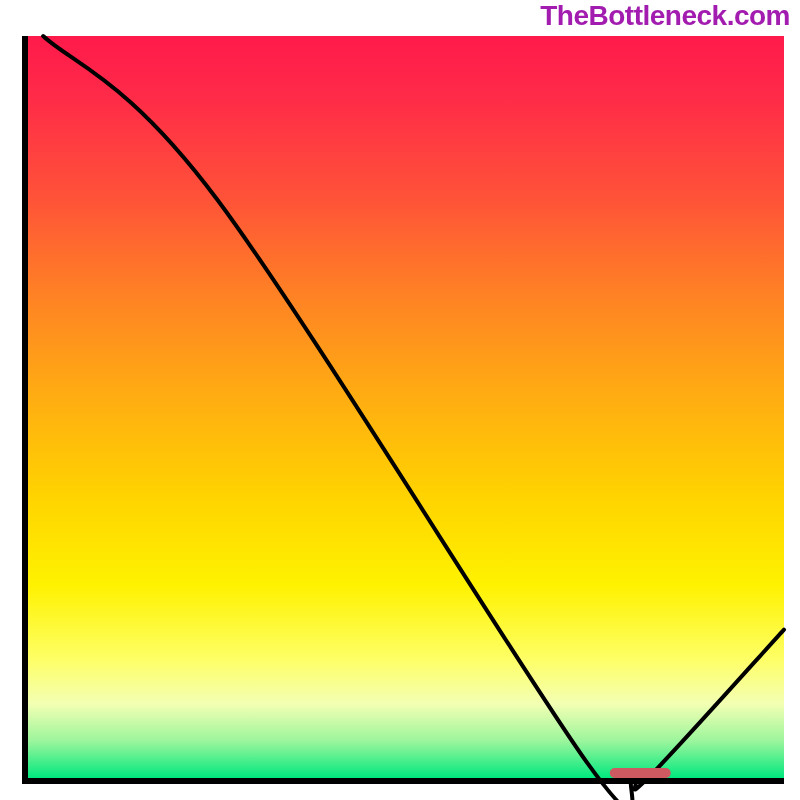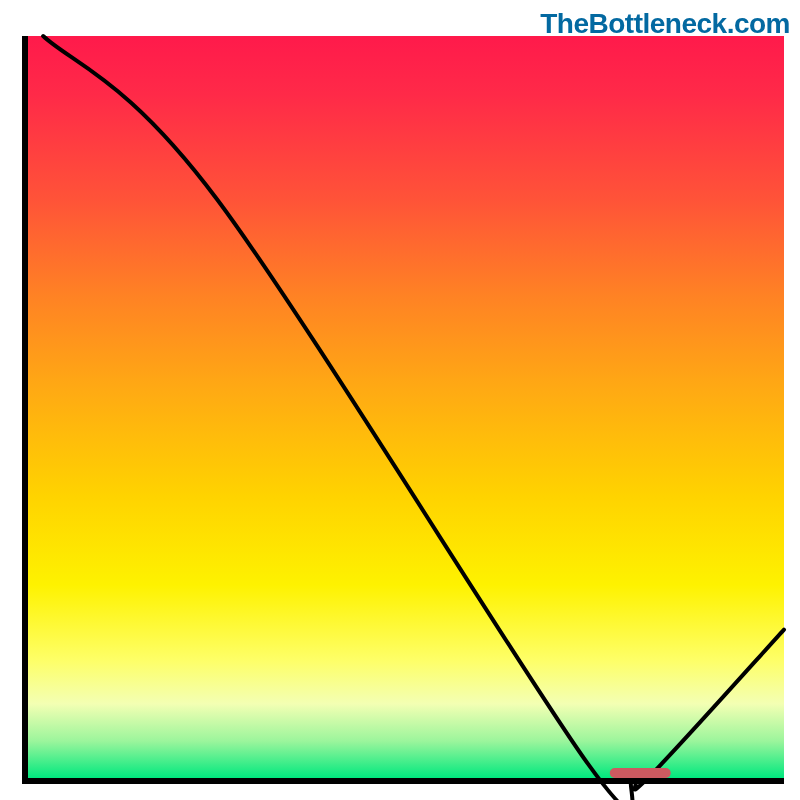--- a/index.html
+++ b/index.html
@@ -12,25 +12,25 @@
     overflow: hidden;
   }
   .frame {
     position: relative;
     width: 800px;
     height: 800px;
     box-sizing: border-box;
   }
   .watermark {
     position: absolute;
-    top: 8px;
+    top: 0;
     right: 10px;
     font-size: 28px;
     font-weight: 600;
-    color: #0369a1;
+    color: #a21caf;
     letter-spacing: -0.5px;
     z-index: 5;
     text-align: right;
   }
   
   .plot {
     position: absolute;
     left: 22px;
     top: 36px;
     width: 756px;   

